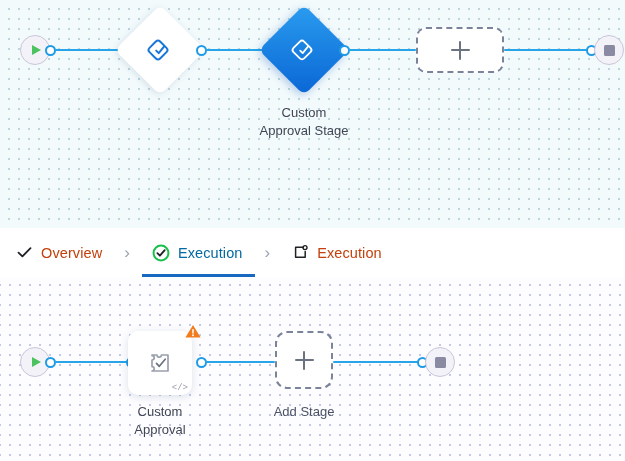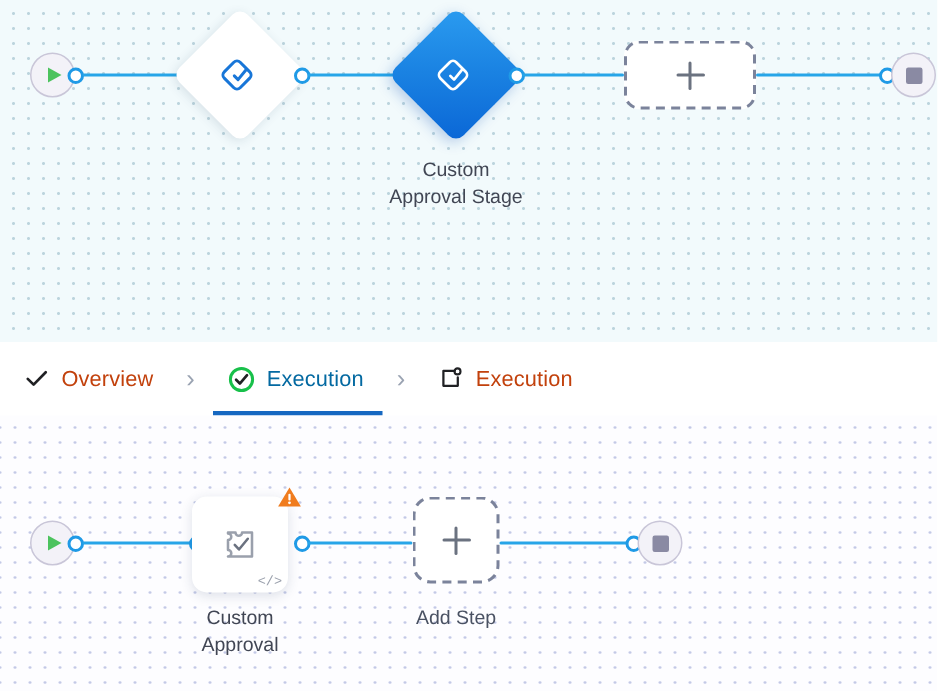--- a/index.html
+++ b/index.html
@@ -339,21 +339,21 @@
 Approval</div>
     <div class="port" style="left:196px; top:79.5px;"></div>
 
     <div class="link" style="left:205px; top:83.5px; width:70px;"></div>
 
     <div class="node" style="left:275px; top:54px;">
       <div id="add-step-box" class="addbox">
         <div class="plus"></div>
       </div>
     </div>
-    <div class="caption muted" style="left:257px; top:126px; width:94px;">Add Step</div>
+    <div class="caption muted" style="left:257px; top:126px; width:94px;">Add Stage</div>
 
     <div class="link" style="left:333px; top:83.5px; width:86px;"></div>
     <div class="port" style="left:417px; top:79.5px;"></div>
 
     <div class="node" style="left:425px; top:70px;">
       <div class="terminator">
         <div class="stop-sq"></div>
       </div>
     </div>
   </div>

